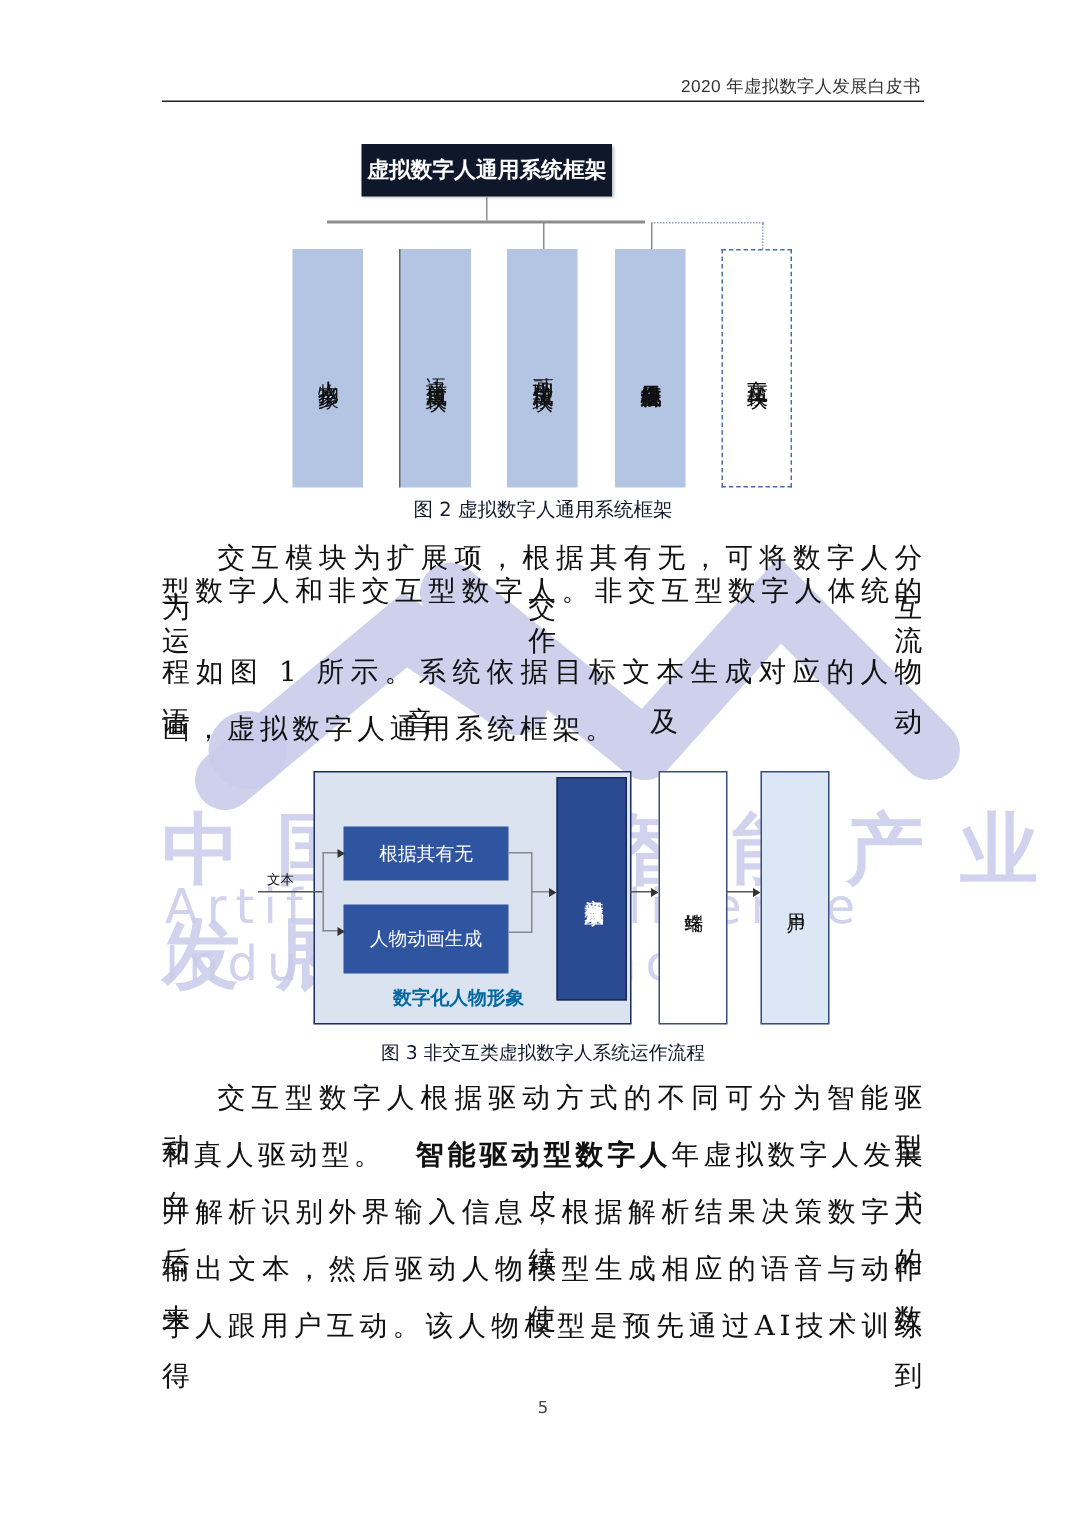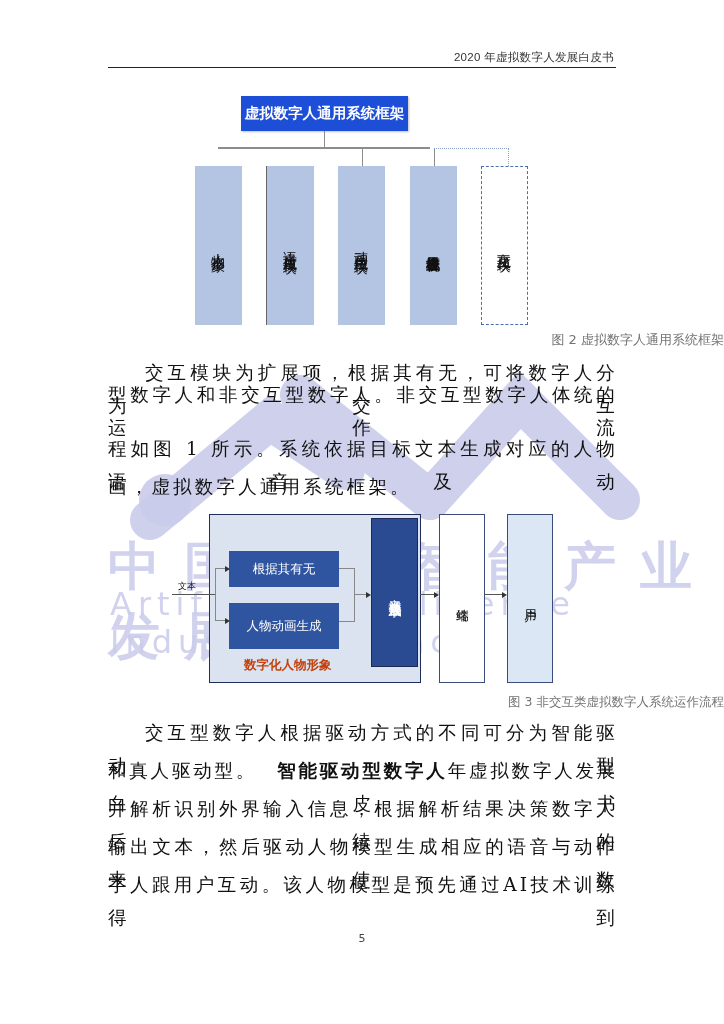--- a/index.html
+++ b/index.html
@@ -21,37 +21,37 @@
   }
   .wm-en {
     position:absolute; left:110px; top:585px; font-size:32px; color:#c9cbea;
     letter-spacing:6px; font-family:"DejaVu Sans",sans-serif; opacity:0.85;
   }
 
   .content { position:relative; z-index:1; }
 
   
   .fig2-title {
-    position:absolute; left:241px; top:96px; width:167px; height:35px; background:#1d4ed8;
+    position:absolute; left:241px; top:96px; width:167px; height:35px; background:#0f172a;
     color:#fff; font-weight:bold; font-size:14.5px; display:flex; align-items:center; justify-content:center;
     font-family:"DejaVu Sans",sans-serif; box-shadow:1px 1px 2px rgba(0,0,0,0.25);
   }
   .f2-line { position:absolute; background:#8d8d8d; }
   .f2-dotted { position:absolute; border-color:#8aa0c8; border-style:dotted; border-width:0; }
   .module {
     position:absolute; top:166px; width:47px; height:159px; background:#b4c5e4;
     display:flex; align-items:center; justify-content:center;
     font-family:"DejaVu Sans",sans-serif; font-size:14px; color:#111;
     writing-mode:vertical-rl; text-orientation:upright; letter-spacing:2px;
   }
   .module.dashed { background:#fff; border:1.2px dashed #4b6ea8; width:45px; height:157px; }
   .module.lborder { border-left:1px solid #666; }
   .caption {
-    position:absolute; left:0; width:724px; text-align:right;
-    font-family:"DejaVu Sans",sans-serif; font-size:13px; color:#737373;
+    position:absolute; left:0; width:724px; text-align:center;
+    font-family:"DejaVu Sans",sans-serif; font-size:13px; color:#0f172a;
   }
 
   .para {
     position:absolute; left:108px; width:510px; font-size:18.5px; line-height:33px;
     text-align:justify; text-align-last:justify; letter-spacing:3.2px; color:#111;
   }
   .para.last { text-align-last:left; }
   .para .bold { font-weight:bold; font-family:"DejaVu Sans",sans-serif;margin-left:20px; }
 
   
@@ -62,21 +62,21 @@
   .f3-box {
     position:absolute; background:#2f54a0; color:#fff; font-family:"DejaVu Sans",sans-serif;
     font-size:12.5px; display:flex; align-items:center; justify-content:center;
   }
   .f3-av {
     position:absolute; left:371px; top:518px; width:45px; height:147px; background:#2a4a92;
     border:1px solid #1a2a55; color:#fff; font-family:"DejaVu Sans",sans-serif; font-size:13px;
     writing-mode:vertical-rl; text-orientation:upright; display:flex; align-items:center; justify-content:center; letter-spacing:1px;
   }
   .f3-label {
-    position:absolute; left:244px; top:657px; font-family:"DejaVu Sans",sans-serif; font-weight:bold; font-size:12.5px; color:#c2410c;text-align:right;
+    position:absolute; left:262px; top:657px; font-family:"DejaVu Sans",sans-serif; font-weight:bold; font-size:12.5px; color:#0369a1;text-align:right;
   }
   .f3-terminal {
     position:absolute; left:439px; top:514px; width:44px; height:167px; background:#fff; border:1px solid #3a4c7a;
     font-family:"DejaVu Sans",sans-serif; font-size:12.5px; writing-mode:vertical-rl; text-orientation:upright;
     display:flex; align-items:center; justify-content:center;
   }
   .f3-user {
     position:absolute; left:507px; top:514px; width:44px; height:167px; background:#dbe7f5; border:1px solid #3a4c7a;
     font-family:"DejaVu Sans",sans-serif; font-size:12.5px; writing-mode:vertical-rl; text-orientation:upright;
     display:flex; align-items:center; justify-content:center;

